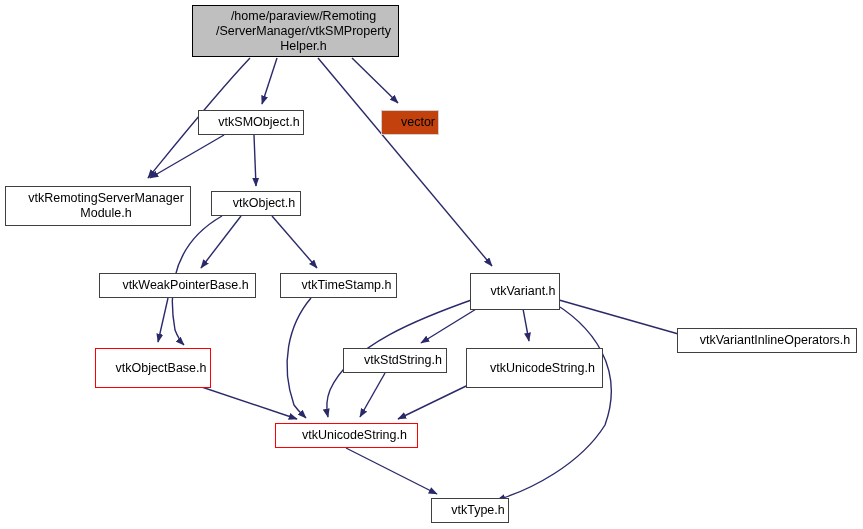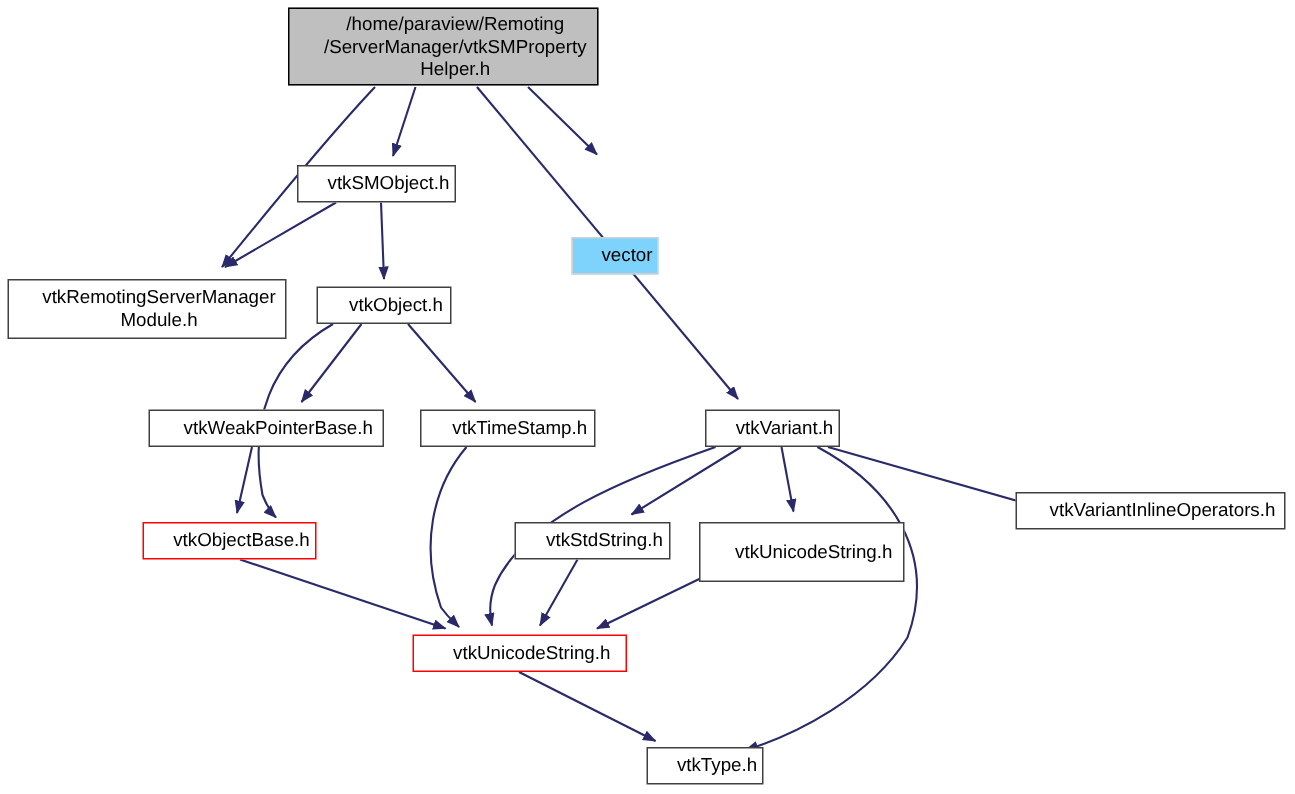--- a/index.html
+++ b/index.html
@@ -43,22 +43,21 @@
   .node.root {
     background: #bfbfbf;
     border: 1px solid #000000;
   }
   .node.highlight {
     border: 1px solid #ff0000;
     background: #ffffff;
   }
   .node.faded {
     border: 1px solid #d0d0d0;
-    background: #7dd3fc;
-    margin-top: 48px;
+    background: #c2410c;
   }
 </style>
 </head>
 <body>
 
 <div id="graph-canvas">
   <svg id="edge-layer" viewBox="0 0 863 529" xmlns="http://www.w3.org/2000/svg">
     <defs>
       <marker id="arrowhead" markerWidth="9" markerHeight="7" refX="8.3" refY="3.5" orient="auto" markerUnits="userSpaceOnUse">
         <polygon points="0 0, 9 3.5, 0 7" fill="#2a2a6a"></polygon>
@@ -91,21 +90,21 @@
       <div class="node root" style="left: 192px; top: 5px; width: 207px; height: 52px;">/home/paraview/Remoting
 /ServerManager/vtkSMProperty
 Helper.h</div>
       <div class="node " style="left: 198px; top: 110px; width: 106px; height: 25px;">vtkSMObject.h</div>
       <div class="node faded" style="left: 381px; top: 110px; width: 58px; height: 25px;">vector</div>
       <div class="node " style="left: 5px; top: 186px; width: 186px; height: 40px;">vtkRemotingServerManager
 Module.h</div>
       <div class="node " style="left: 211px; top: 191px; width: 90px; height: 25px;">vtkObject.h</div>
       <div class="node " style="left: 99px; top: 273px; width: 157px; height: 25px;">vtkWeakPointerBase.h</div>
       <div class="node " style="left: 280px; top: 273px; width: 117px; height: 25px;">vtkTimeStamp.h</div>
-      <div class="node " style="left: 470px; top: 273px; width: 90px; height: 25px;">vtkVariant.h</div>
-      <div class="node highlight" style="left: 95px; top: 348px; width: 116px; height: 25px;">vtkObjectBase.h</div>
+      <div class="node " style="left: 470px; top: 273px; width: 90px; height: 37px;">vtkVariant.h</div>
+      <div class="node highlight" style="left: 95px; top: 348px; width: 116px; height: 40px;">vtkObjectBase.h</div>
       <div class="node " style="left: 343px; top: 348px; width: 104px; height: 25px;">vtkStdString.h</div>
       <div class="node " style="left: 466px; top: 348px; width: 137px; height: 40px;">vtkUnicodeString.h</div>
       <div class="node " style="left: 677px; top: 328px; width: 180px; height: 25px;">vtkVariantInlineOperators.h</div>
       <div class="node highlight" style="left: 275px; top: 423px; width: 143px; height: 25px;">vtkUnicodeString.h</div>
       <div class="node " style="left: 431px; top: 498px; width: 78px; height: 25px;">vtkType.h</div>
     </div>
 </div>
 
 </body></html>

